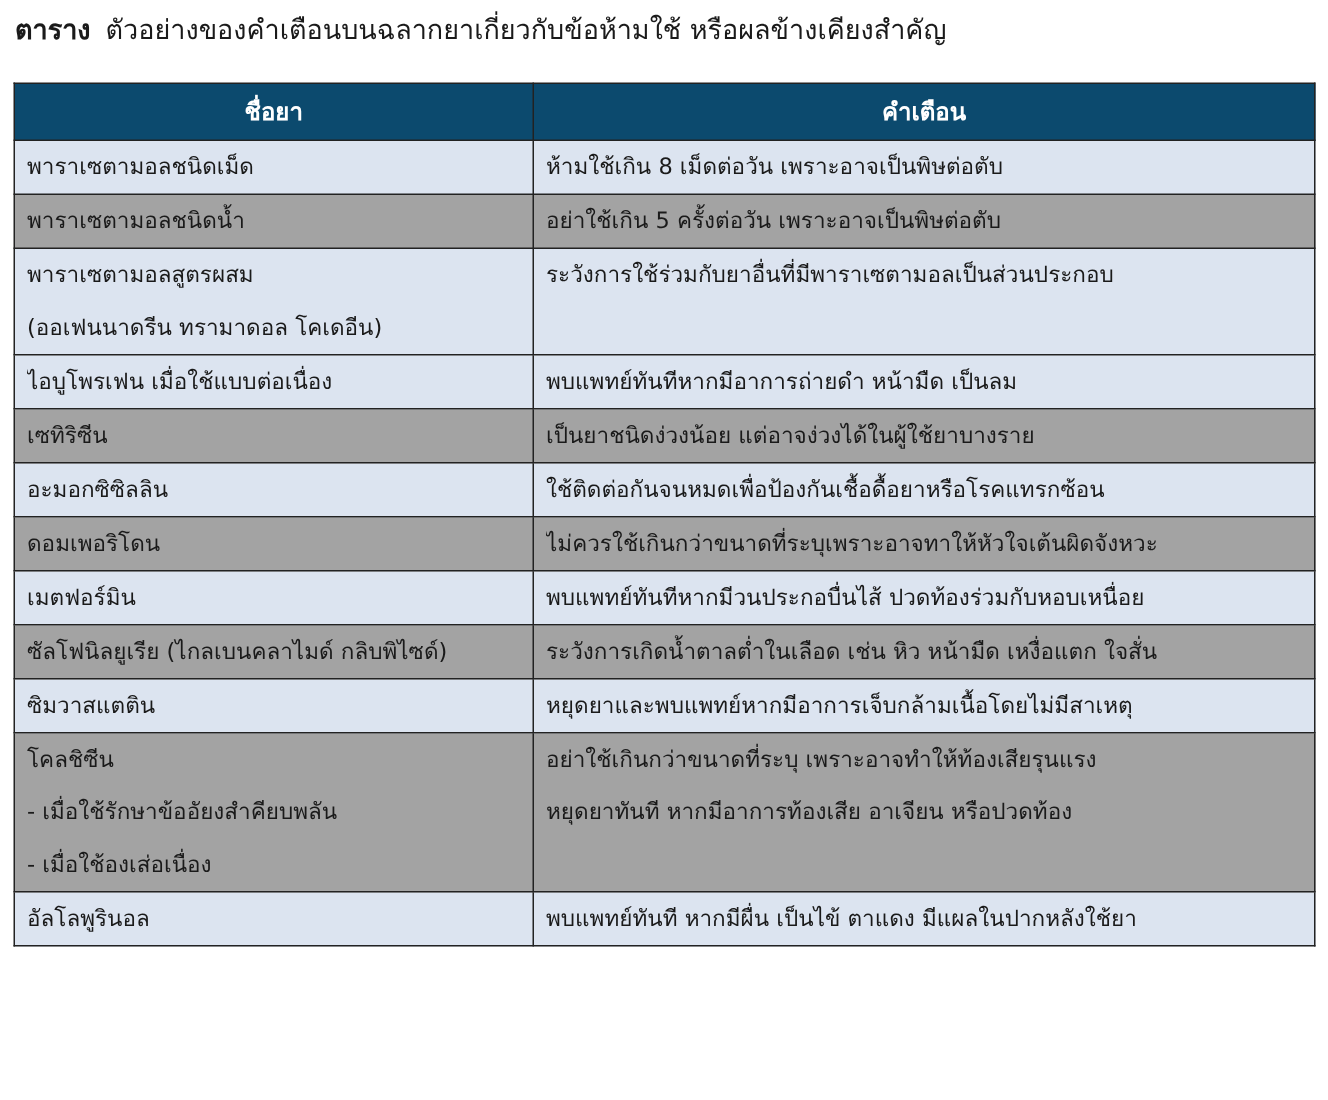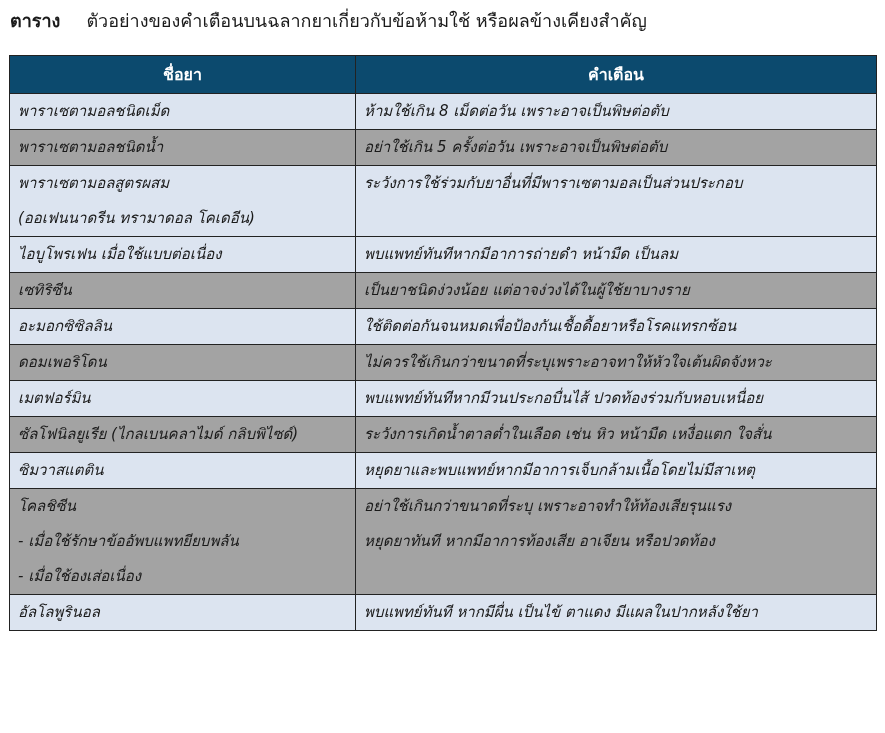--- a/index.html
+++ b/index.html
@@ -5,41 +5,41 @@
   html, body { margin: 0; padding: 0; background: #ffffff; }
   body {
     width: 885px; height: 733px; position: relative; overflow: hidden;
     font-family: "DejaVu Sans", "Liberation Sans", sans-serif;
     color: #1a1a1a;
   }
   .caption {
     position: absolute; left: 10px; top: 8px;
     font-size: 18px; line-height: 26px; white-space: nowrap;
   }
-  .caption .label { font-weight: bold; margin-right: 26px; text-align: right; }
+  .caption .label { font-weight: bold; margin-right: 10px; text-align: right; }
   table.drug-table {
     position: absolute; left: 9px; top: 55px;
     width: 868px; border-collapse: collapse;
     font-size: 15px;
   }
   table.drug-table th, table.drug-table td {
     border: 1.5px solid #222;
     padding: 0 8px;
     text-align: left;
     vertical-align: top;
   }
   table.drug-table th {
     background: #0c4a6e; color: #ffffff; font-weight: bold;
     text-align: center; height: 37px; vertical-align: middle;
     font-size: 16px;
   }
   table.drug-table td.col-name { width: 329px; }
   table.drug-table tr.shaded td { background: #dce4f0; }
   table.drug-table tr.plain td { background: #a3a3a3; }
-  .line { display: block; height: 35px; line-height: 35px; white-space: nowrap; overflow: hidden; font-style: italic; }
+  .line { display: block; height: 35px; line-height: 35px; white-space: nowrap; overflow: hidden; }
 </style>
 </head>
 <body>
 
 <div class="caption">
   <span class="label">ตาราง</span><span>ตัวอย่างของคำเตือนบนฉลากยาเกี่ยวกับข้อห้ามใช้ หรือผลข้างเคียงสำคัญ</span>
 </div>
 
 <table class="drug-table">
   <thead>
@@ -127,21 +127,21 @@
         <td class="col-name">
           <span class="line">ซิมวาสแตติน</span>
         </td>
         <td class="col-warning">
           <span class="line">หยุดยาและพบแพทย์หากมีอาการเจ็บกล้ามเนื้อโดยไม่มีสาเหตุ</span>
         </td>
       </tr>
       <tr class="plain">
         <td class="col-name">
           <span class="line">โคลชิซีน</span>
-          <span class="line">- เมื่อใช้รักษาข้ออัพบแพทยียบพลัน</span>
+          <span class="line">- เมื่อใช้รักษาข้ออัยงสำคียบพลัน</span>
           <span class="line">- เมื่อใช้องเส่อเนื่อง</span>
         </td>
         <td class="col-warning">
           <span class="line">อย่าใช้เกินกว่าขนาดที่ระบุ เพราะอาจทำให้ท้องเสียรุนแรง</span>
           <span class="line">หยุดยาทันที หากมีอาการท้องเสีย อาเจียน หรือปวดท้อง</span>
           <span class="line"></span>
         </td>
       </tr>
       <tr class="shaded">
         <td class="col-name">

